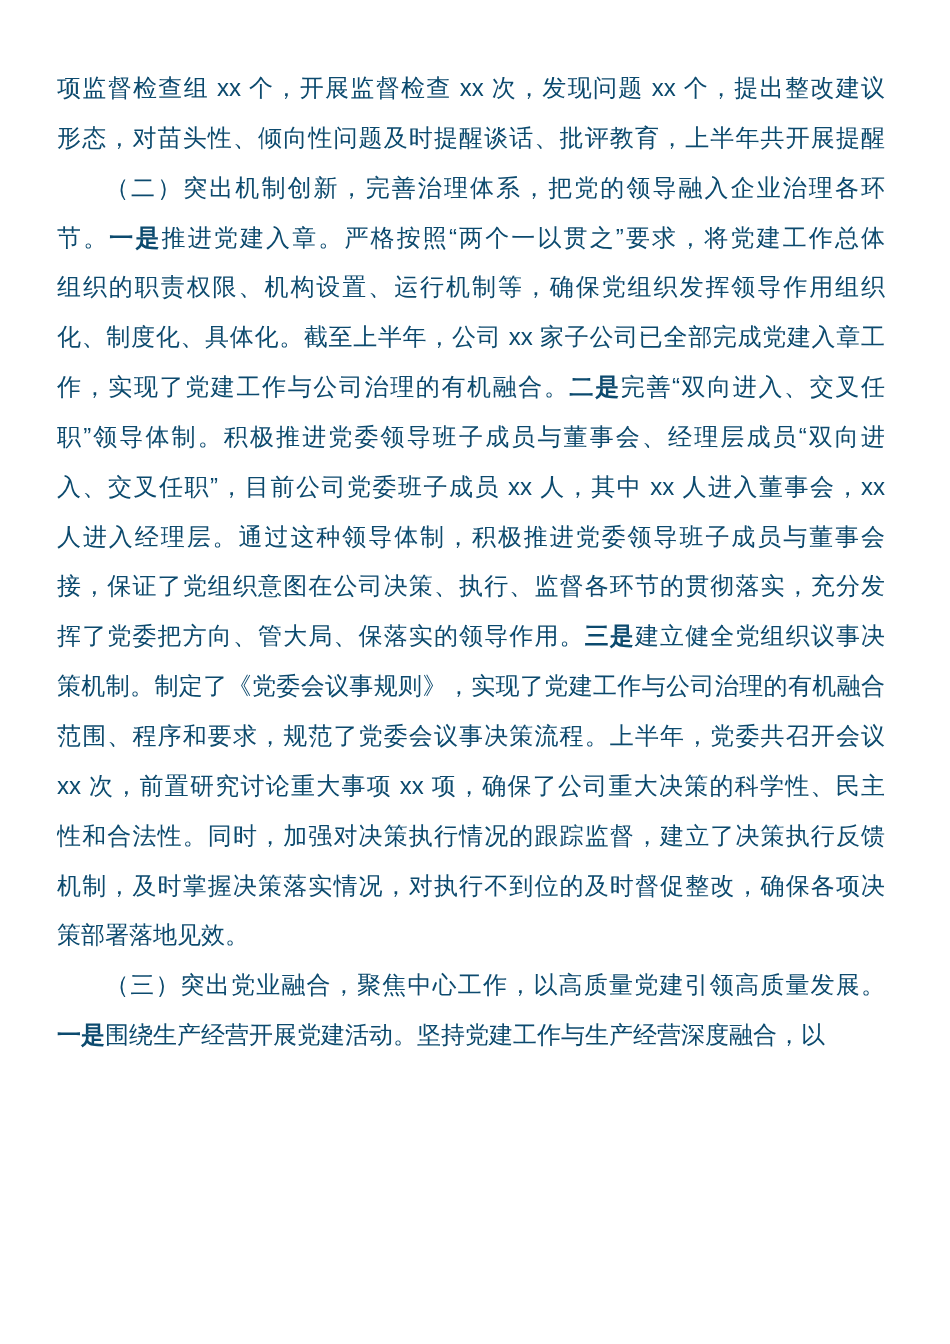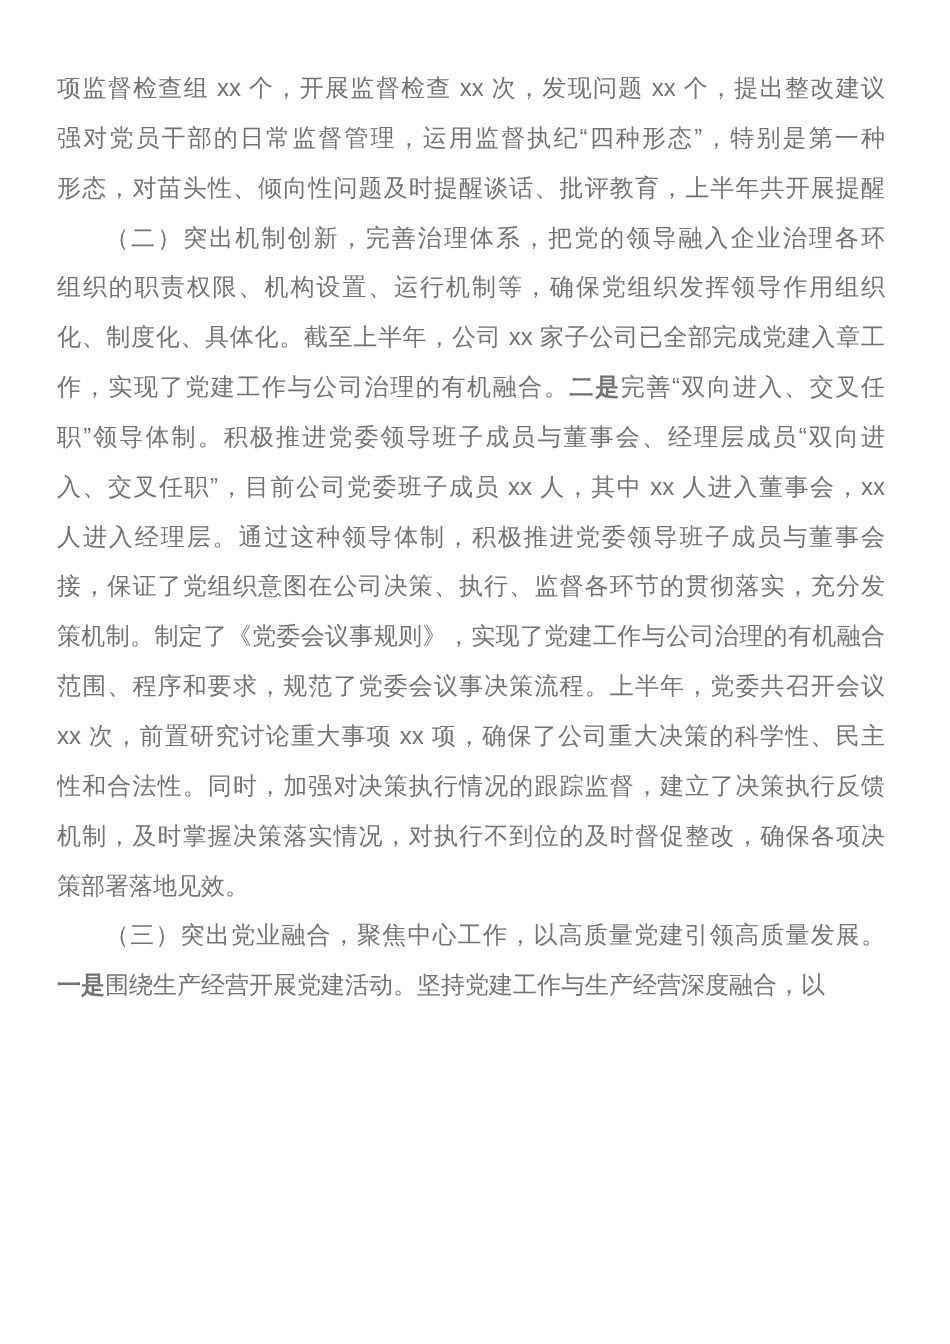--- a/index.html
+++ b/index.html
@@ -43,32 +43,33 @@
     font-weight: 400;
   }
   .seg.bold {
     font-weight: 700;
   }
 </style>
 </head>
 <body>
 
 <div class="page">
-  <div class="text-block" style="color: #737373;">
+  <div class="text-block" style="color: #0c4a6e;">
       <div class="line"><span class="seg">项监督检查组 xx 个，开展监督检查 xx 次，发现问题 xx 个，提出整改建议</span></div>
-      <div class="line"><span class="seg">强对党员干部的日常监督管理，运用监督执纪“四种形态”，特别是第一种</span></div>
       <div class="line"><span class="seg">形态，对苗头性、倾向性问题及时提醒谈话、批评教育，上半年共开展提醒</span></div>
       <div class="line indent"><span class="seg">（二）突出机制创新，完善治理体系，把党的领导融入企业治理各环</span></div>
+      <div class="line"><span class="seg">节。</span><span class="seg bold">一是</span><span class="seg">推进党建入章。严格按照“两个一以贯之”要求，将党建工作总体</span></div>
       <div class="line"><span class="seg">组织的职责权限、机构设置、运行机制等，确保党组织发挥领导作用组织</span></div>
       <div class="line"><span class="seg">化、制度化、具体化。截至上半年，公司 xx 家子公司已全部完成党建入章工</span></div>
       <div class="line"><span class="seg">作，实现了党建工作与公司治理的有机融合。</span><span class="seg bold">二是</span><span class="seg">完善“双向进入、交叉任</span></div>
       <div class="line"><span class="seg">职”领导体制。积极推进党委领导班子成员与董事会、经理层成员“双向进</span></div>
       <div class="line"><span class="seg">入、交叉任职”，目前公司党委班子成员 xx 人，其中 xx 人进入董事会，xx</span></div>
       <div class="line"><span class="seg">人进入经理层。通过这种领导体制，积极推进党委领导班子成员与董事会</span></div>
       <div class="line"><span class="seg">接，保证了党组织意图在公司决策、执行、监督各环节的贯彻落实，充分发</span></div>
+      <div class="line"><span class="seg">挥了党委把方向、管大局、保落实的领导作用。</span><span class="seg bold">三是</span><span class="seg">建立健全党组织议事决</span></div>
       <div class="line"><span class="seg">策机制。制定了《党委会议事规则》，实现了党建工作与公司治理的有机融合</span></div>
       <div class="line"><span class="seg">范围、程序和要求，规范了党委会议事决策流程。上半年，党委共召开会议</span></div>
       <div class="line"><span class="seg">xx 次，前置研究讨论重大事项 xx 项，确保了公司重大决策的科学性、民主</span></div>
       <div class="line"><span class="seg">性和合法性。同时，加强对决策执行情况的跟踪监督，建立了决策执行反馈</span></div>
       <div class="line"><span class="seg">机制，及时掌握决策落实情况，对执行不到位的及时督促整改，确保各项决</span></div>
       <div class="line end"><span class="seg">策部署落地见效。</span></div>
       <div class="line indent"><span class="seg">（三）突出党业融合，聚焦中心工作，以高质量党建引领高质量发展。</span></div>
       <div class="line end"><span class="seg bold">一是</span><span class="seg">围绕生产经营开展党建活动。坚持党建工作与生产经营深度融合，以</span></div>
     </div>
 </div>

